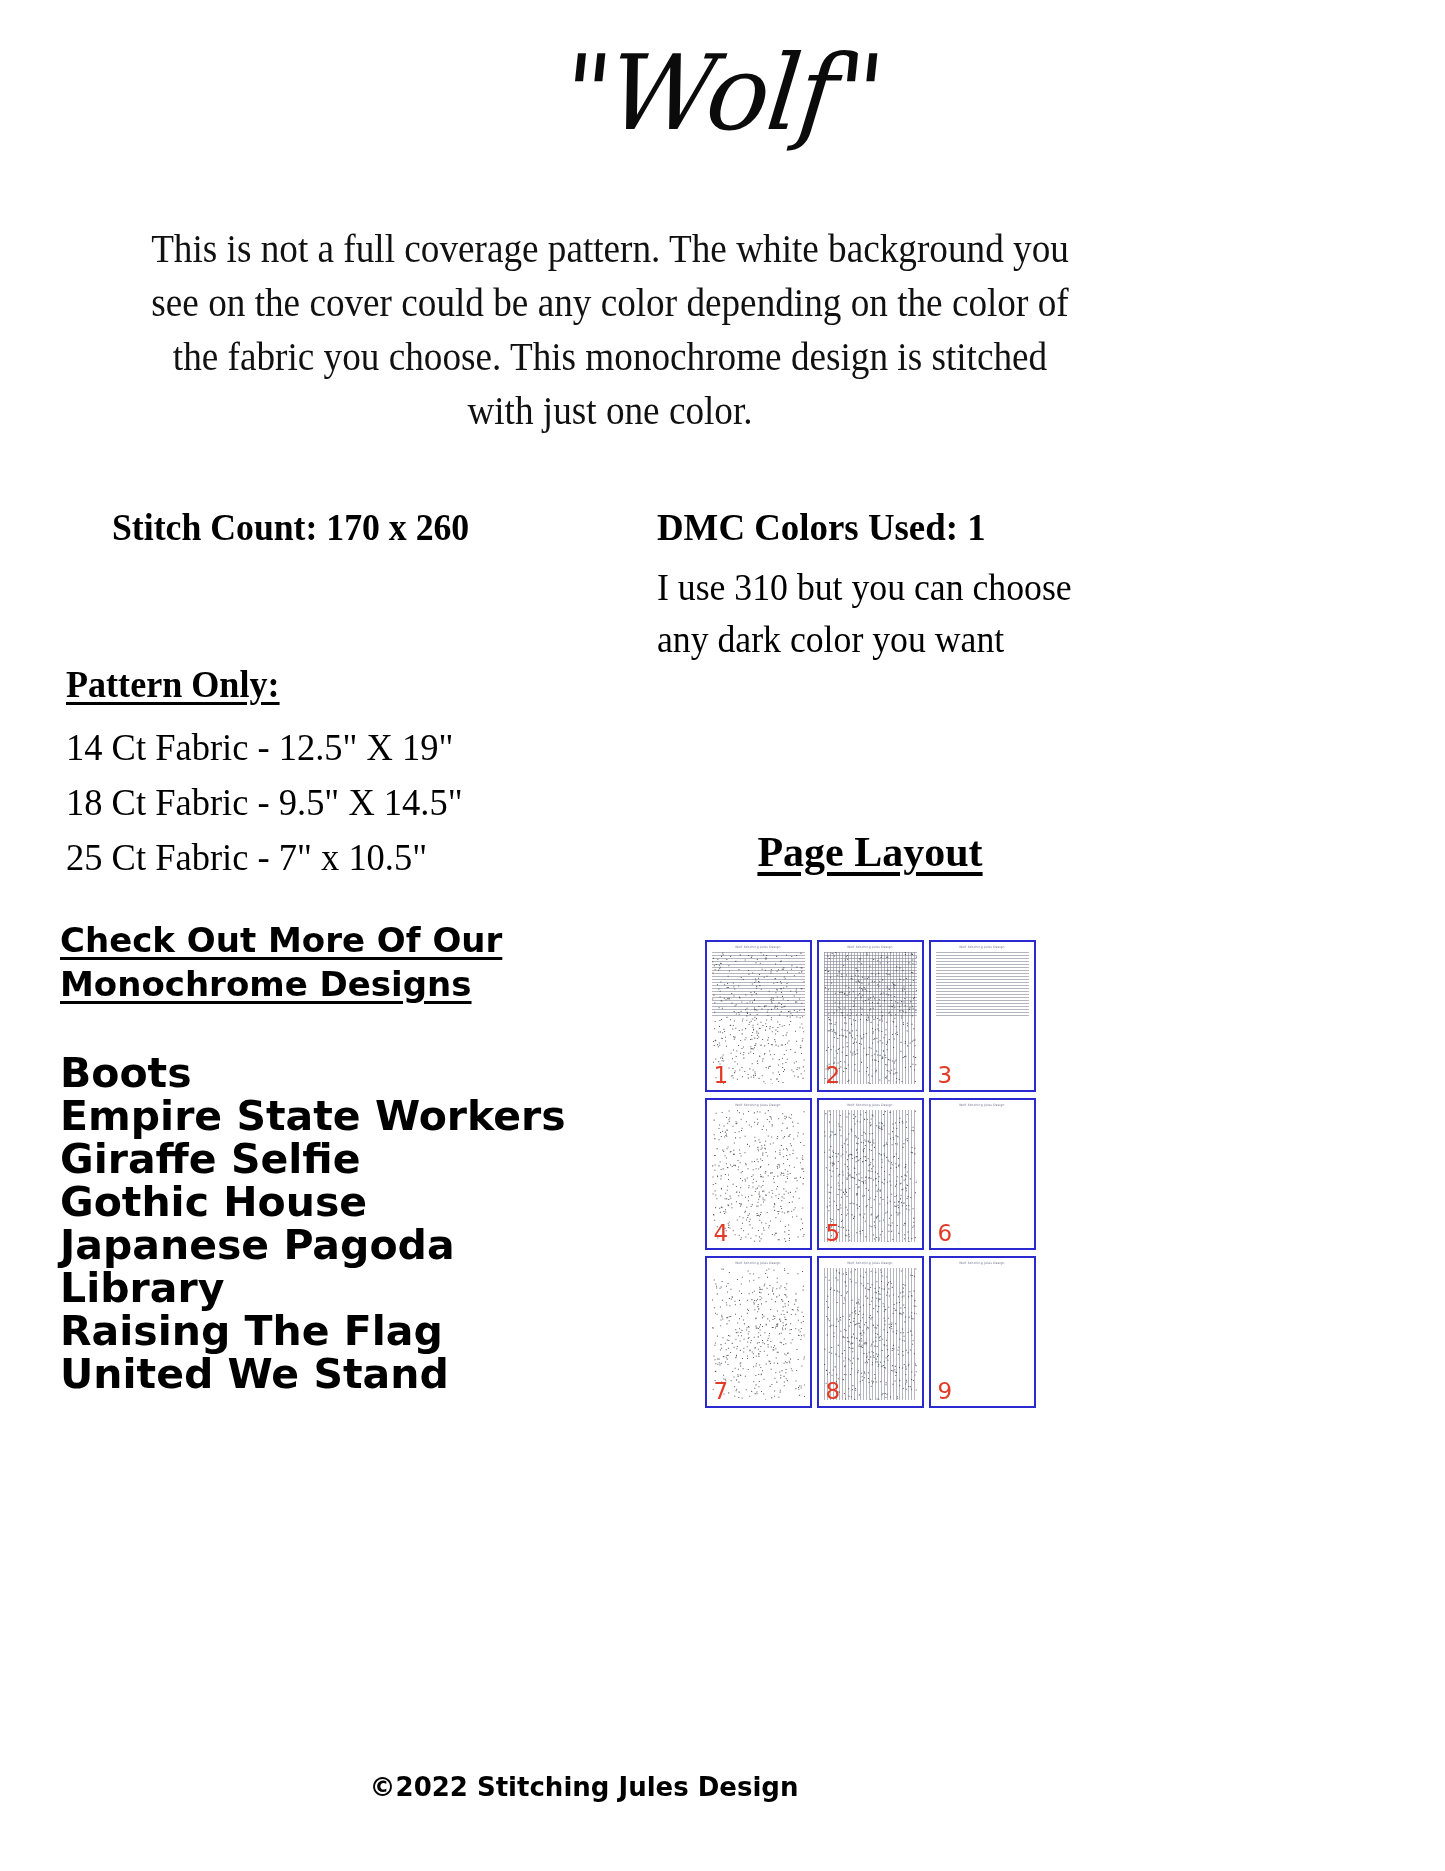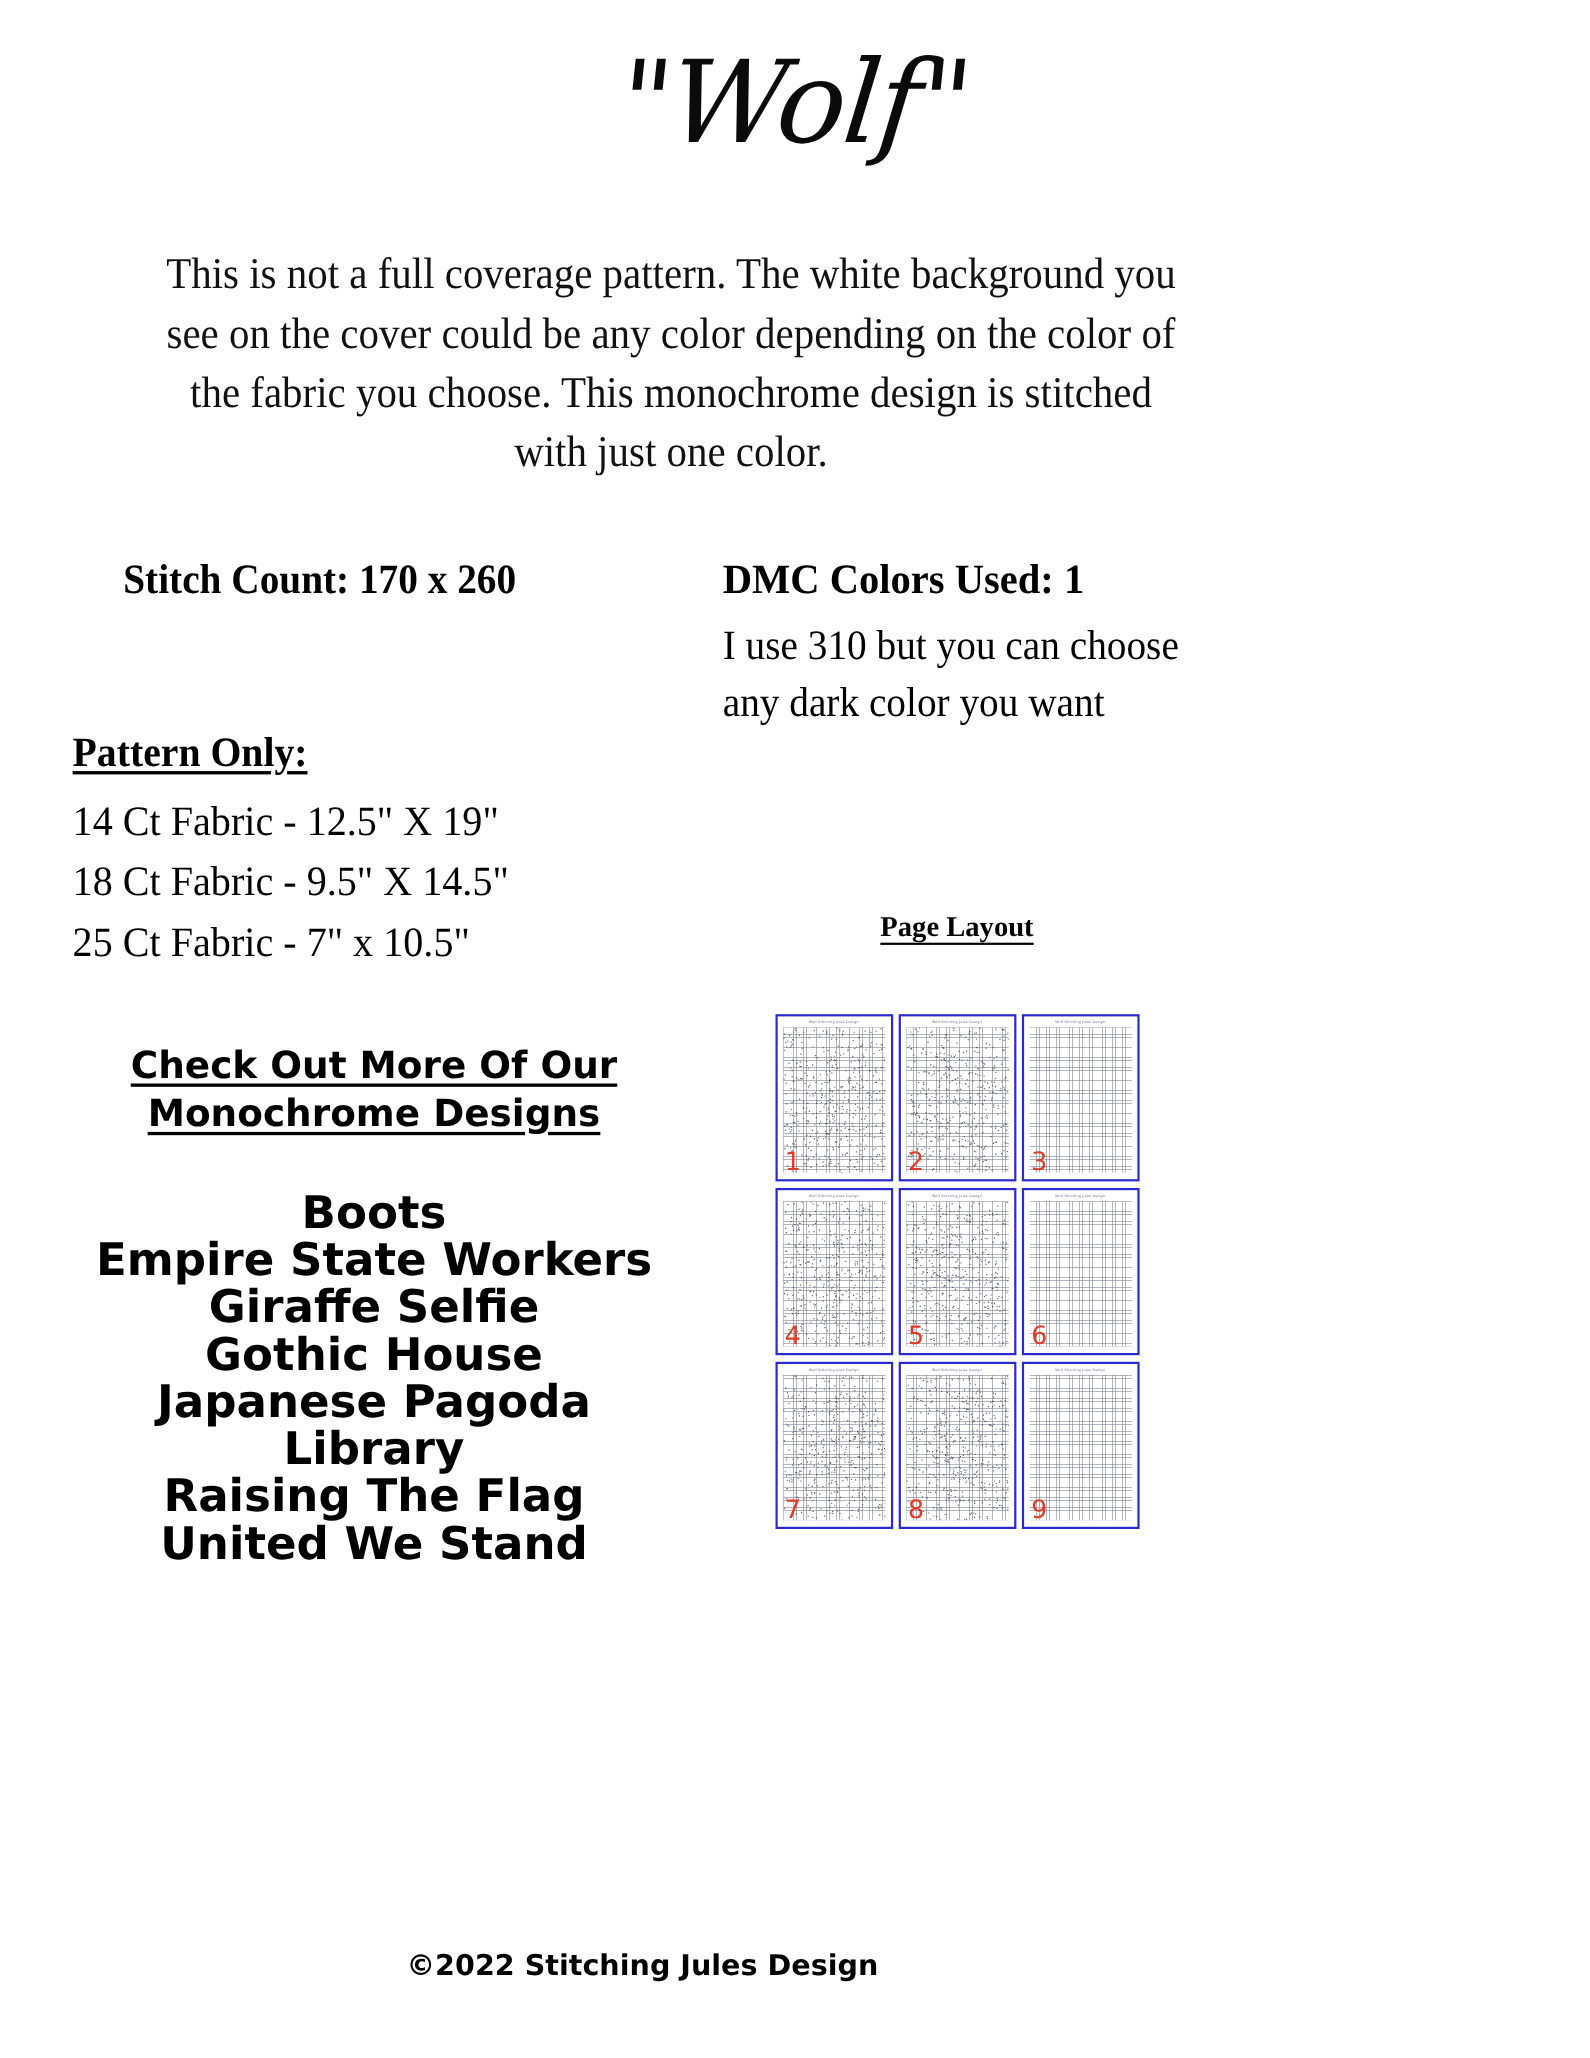--- a/index.html
+++ b/index.html
@@ -110,23 +110,22 @@
     line-height: 55px;
     white-space: nowrap;
     transform: scaleX(0.96);
     transform-origin: left top;
   }
 
   
   .more-block {
     position: absolute;
     left: 60px;
-    top: 947px;
+    top: 918px;
     width: 560px;
-    text-align: center;
     font-family: "DejaVu Sans", sans-serif;
   }
   .more-heading-line {
     font-weight: 700;
     font-size: 34px;
     line-height: 44px;
     text-decoration: underline;
     text-underline-offset: 5px;
     display: block;
   }
@@ -144,21 +143,21 @@
   .layout-block {
     position: absolute;
     left: 660px;
     top: 828px;
     width: 420px;
     text-align: center;
   }
   .layout-heading {
     font-family: "Liberation Serif", serif;
     font-weight: 700;
-    font-size: 26px;
+    font-size: 42px;
     text-decoration: underline;
     text-underline-offset: 6px;
     display: inline-block;
   }
   .thumb-grid {
     margin-top: 64px;
     display: grid;
     grid-template-columns: repeat(3, 107px);
     grid-template-rows: repeat(3, 152px);
     column-gap: 5px;

